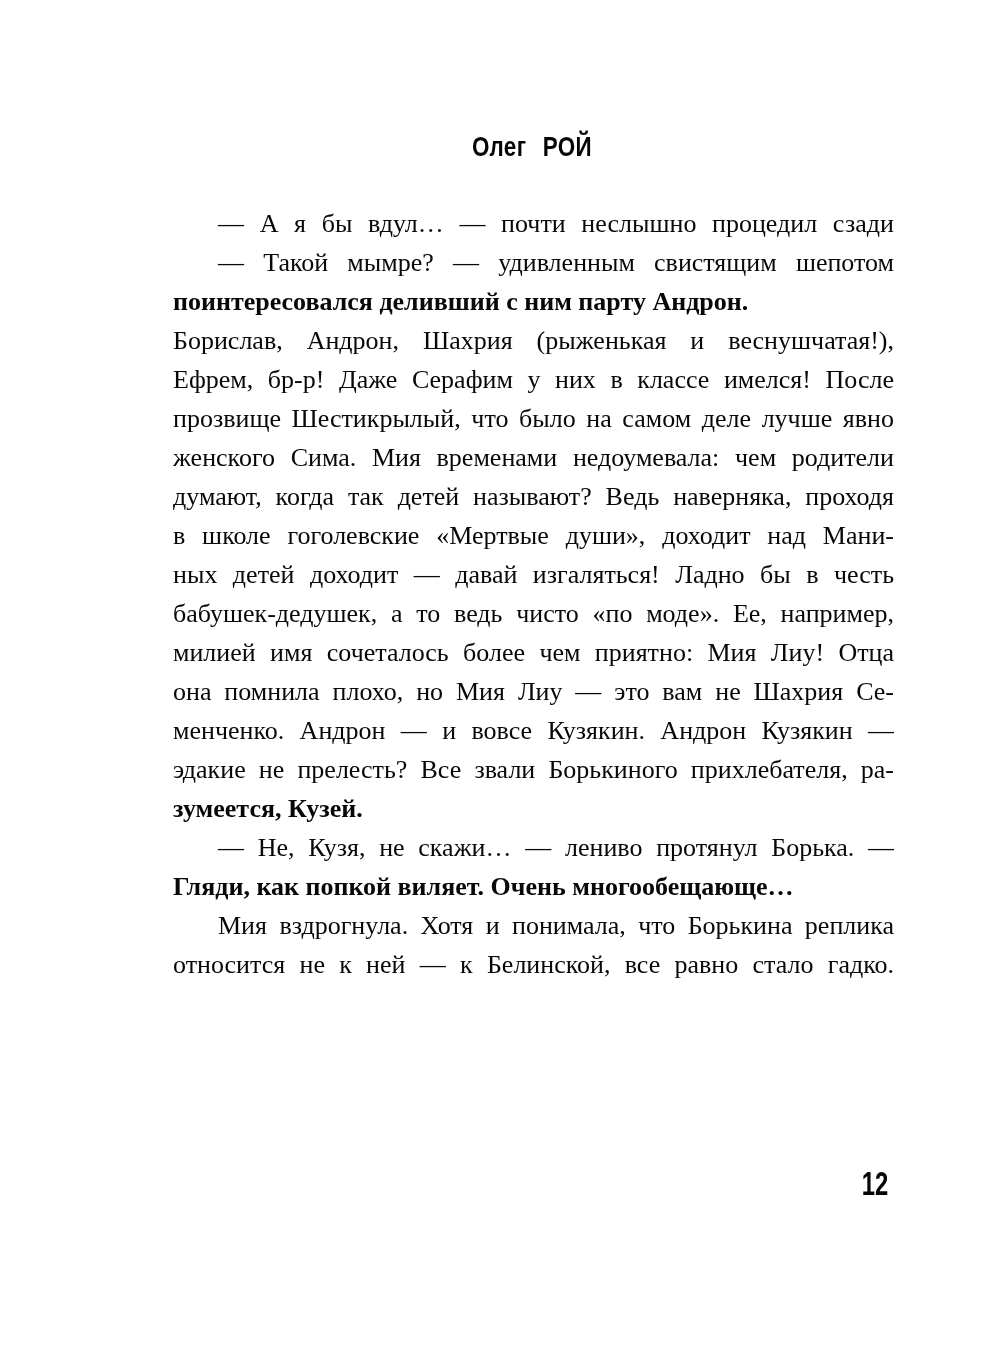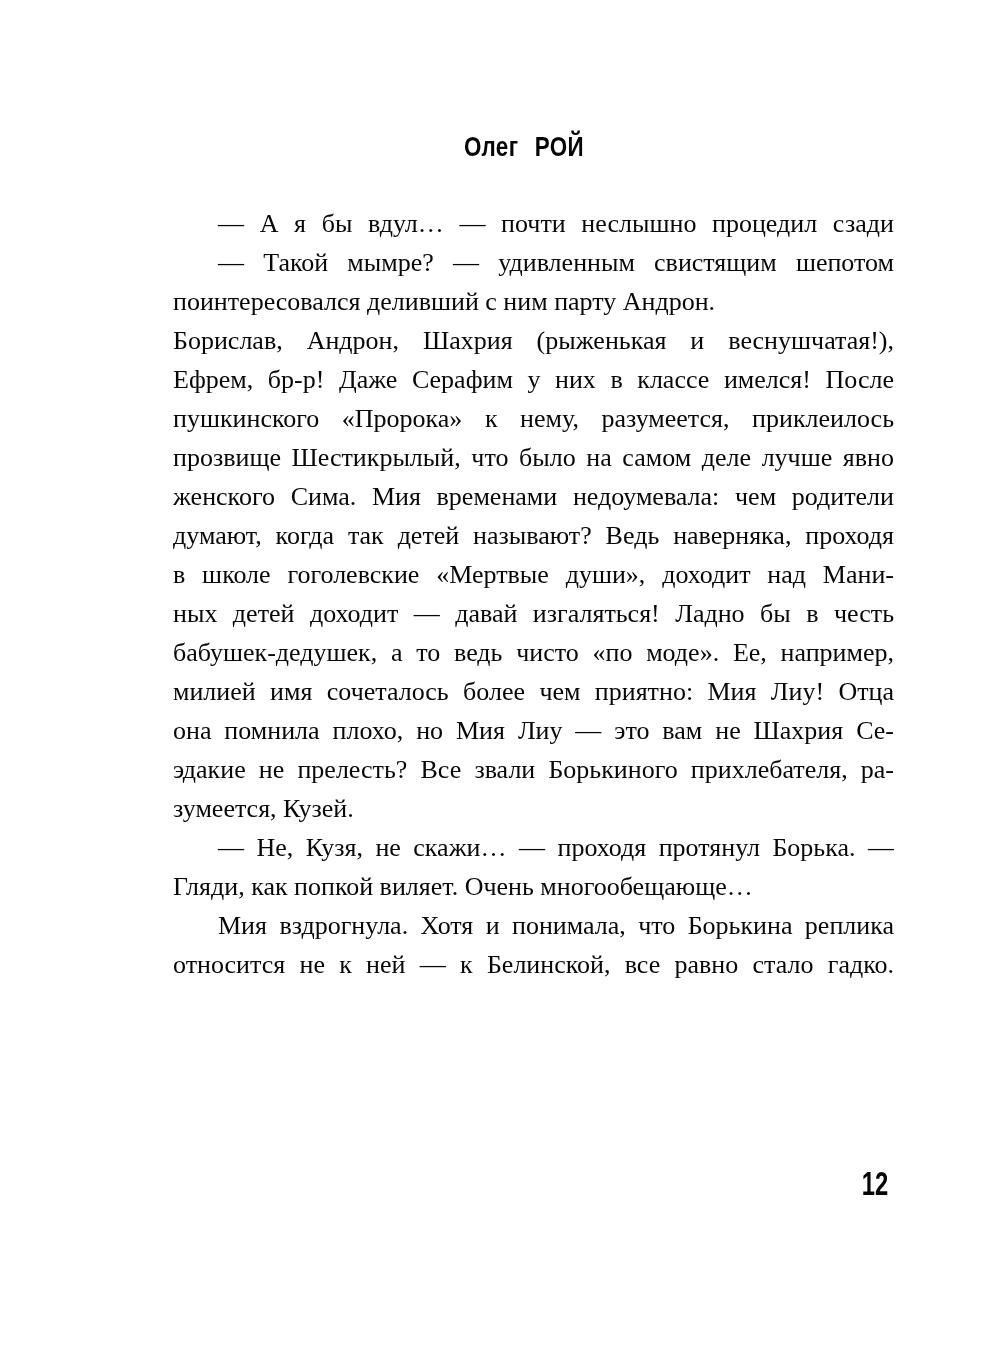--- a/index.html
+++ b/index.html
@@ -9,21 +9,21 @@
     font-family: "Liberation Serif", serif;
   }
   .page {
     position: relative;
     width: 1000px; height: 1346px;
     background: #ffffff;
     overflow: hidden;
   }
   .running-head {
     position: absolute;
-    top: 130px; left: 154px; width: 740px;
+    top: 130px; left: 162px; width: 740px;
     text-align: center;
   }
   .running-head .author {
     display: inline-block;
     font-family: "Liberation Sans", sans-serif;
     font-weight: 700;
     font-size: 28px;
     line-height: 34px;
     letter-spacing: 0.5px;
     word-spacing: 12px;
@@ -41,21 +41,21 @@
     font-size: 26px;
     line-height: 39px;
     height: 39px;
     text-align: justify;
     text-align-last: justify;
     overflow: hidden;
     white-space: nowrap;
     margin-left: 19px;
   }
   .line { white-space: normal; }
-  .line.no-fill { text-align-last: left; }
+  .line.no-fill { text-align-last: left; font-weight: bold; }
   .line.indent { padding-left: 45px; }
   .folio {
     position: absolute;
     top: 1163px; left: 154px; width: 740px;
     text-align: right;
   }
   .folio .num {
     display: inline-block;
     font-family: "Liberation Sans", sans-serif;
     font-weight: 700;
@@ -74,32 +74,32 @@
   <div class="running-head">
     <span class="author">Олег РОЙ</span>
   </div>
 
   <div class="text-block" id="text-block">
       <div class="line indent">— А я бы вдул… — почти неслышно процедил сзади Борька.</div>
       <div class="line indent">— Такой мымре? — удивленным свистящим шепотом</div>
       <div class="line no-fill">поинтересовался деливший с ним парту Андрон.</div>
       <div class="line">Борислав, Андрон, Шахрия (рыженькая и веснушчатая!),</div>
       <div class="line">Ефрем, бр-р! Даже Серафим у них в классе имелся! После</div>
-      <div class="line">пушкинского «Пророка» к нему, разумеется, приклеилось</div>
       <div class="line">прозвище Шестикрылый, что было на самом деле лучше явно</div>
       <div class="line">женского Сима. Мия временами недоумевала: чем родители</div>
       <div class="line">думают, когда так детей называют? Ведь наверняка, проходя</div>
       <div class="line">в школе гоголевские «Мертвые души», доходит над Мани-</div>
       <div class="line">ных детей доходит — давай изгаляться! Ладно бы в честь</div>
       <div class="line">бабушек-дедушек, а то ведь чисто «по моде». Ее, например,</div>
       <div class="line">милией имя сочеталось более чем приятно: Мия Лиу! Отца</div>
       <div class="line">она помнила плохо, но Мия Лиу — это вам не Шахрия Се-</div>
+      <div class="line">менченко. Андрон — и вовсе Кузякин. Андрон Кузякин —</div>
       <div class="line">эдакие не прелесть? Все звали Борькиного прихлебателя, ра-</div>
       <div class="line no-fill">зумеется, Кузей.</div>
-      <div class="line indent">— Не, Кузя, не скажи… — проходя протянул Борька. —</div>
+      <div class="line indent">— Не, Кузя, не скажи… — лениво протянул Борька. —</div>
       <div class="line no-fill">Гляди, как попкой виляет. Очень многообещающе…</div>
       <div class="line indent">Мия вздрогнула. Хотя и понимала, что Борькина реплика</div>
       <div class="line">относится не к ней — к Белинской, все равно стало гадко.</div>
     </div>
 
   <div class="folio">
     <span class="num">12</span>
   </div>
 
 </div>

